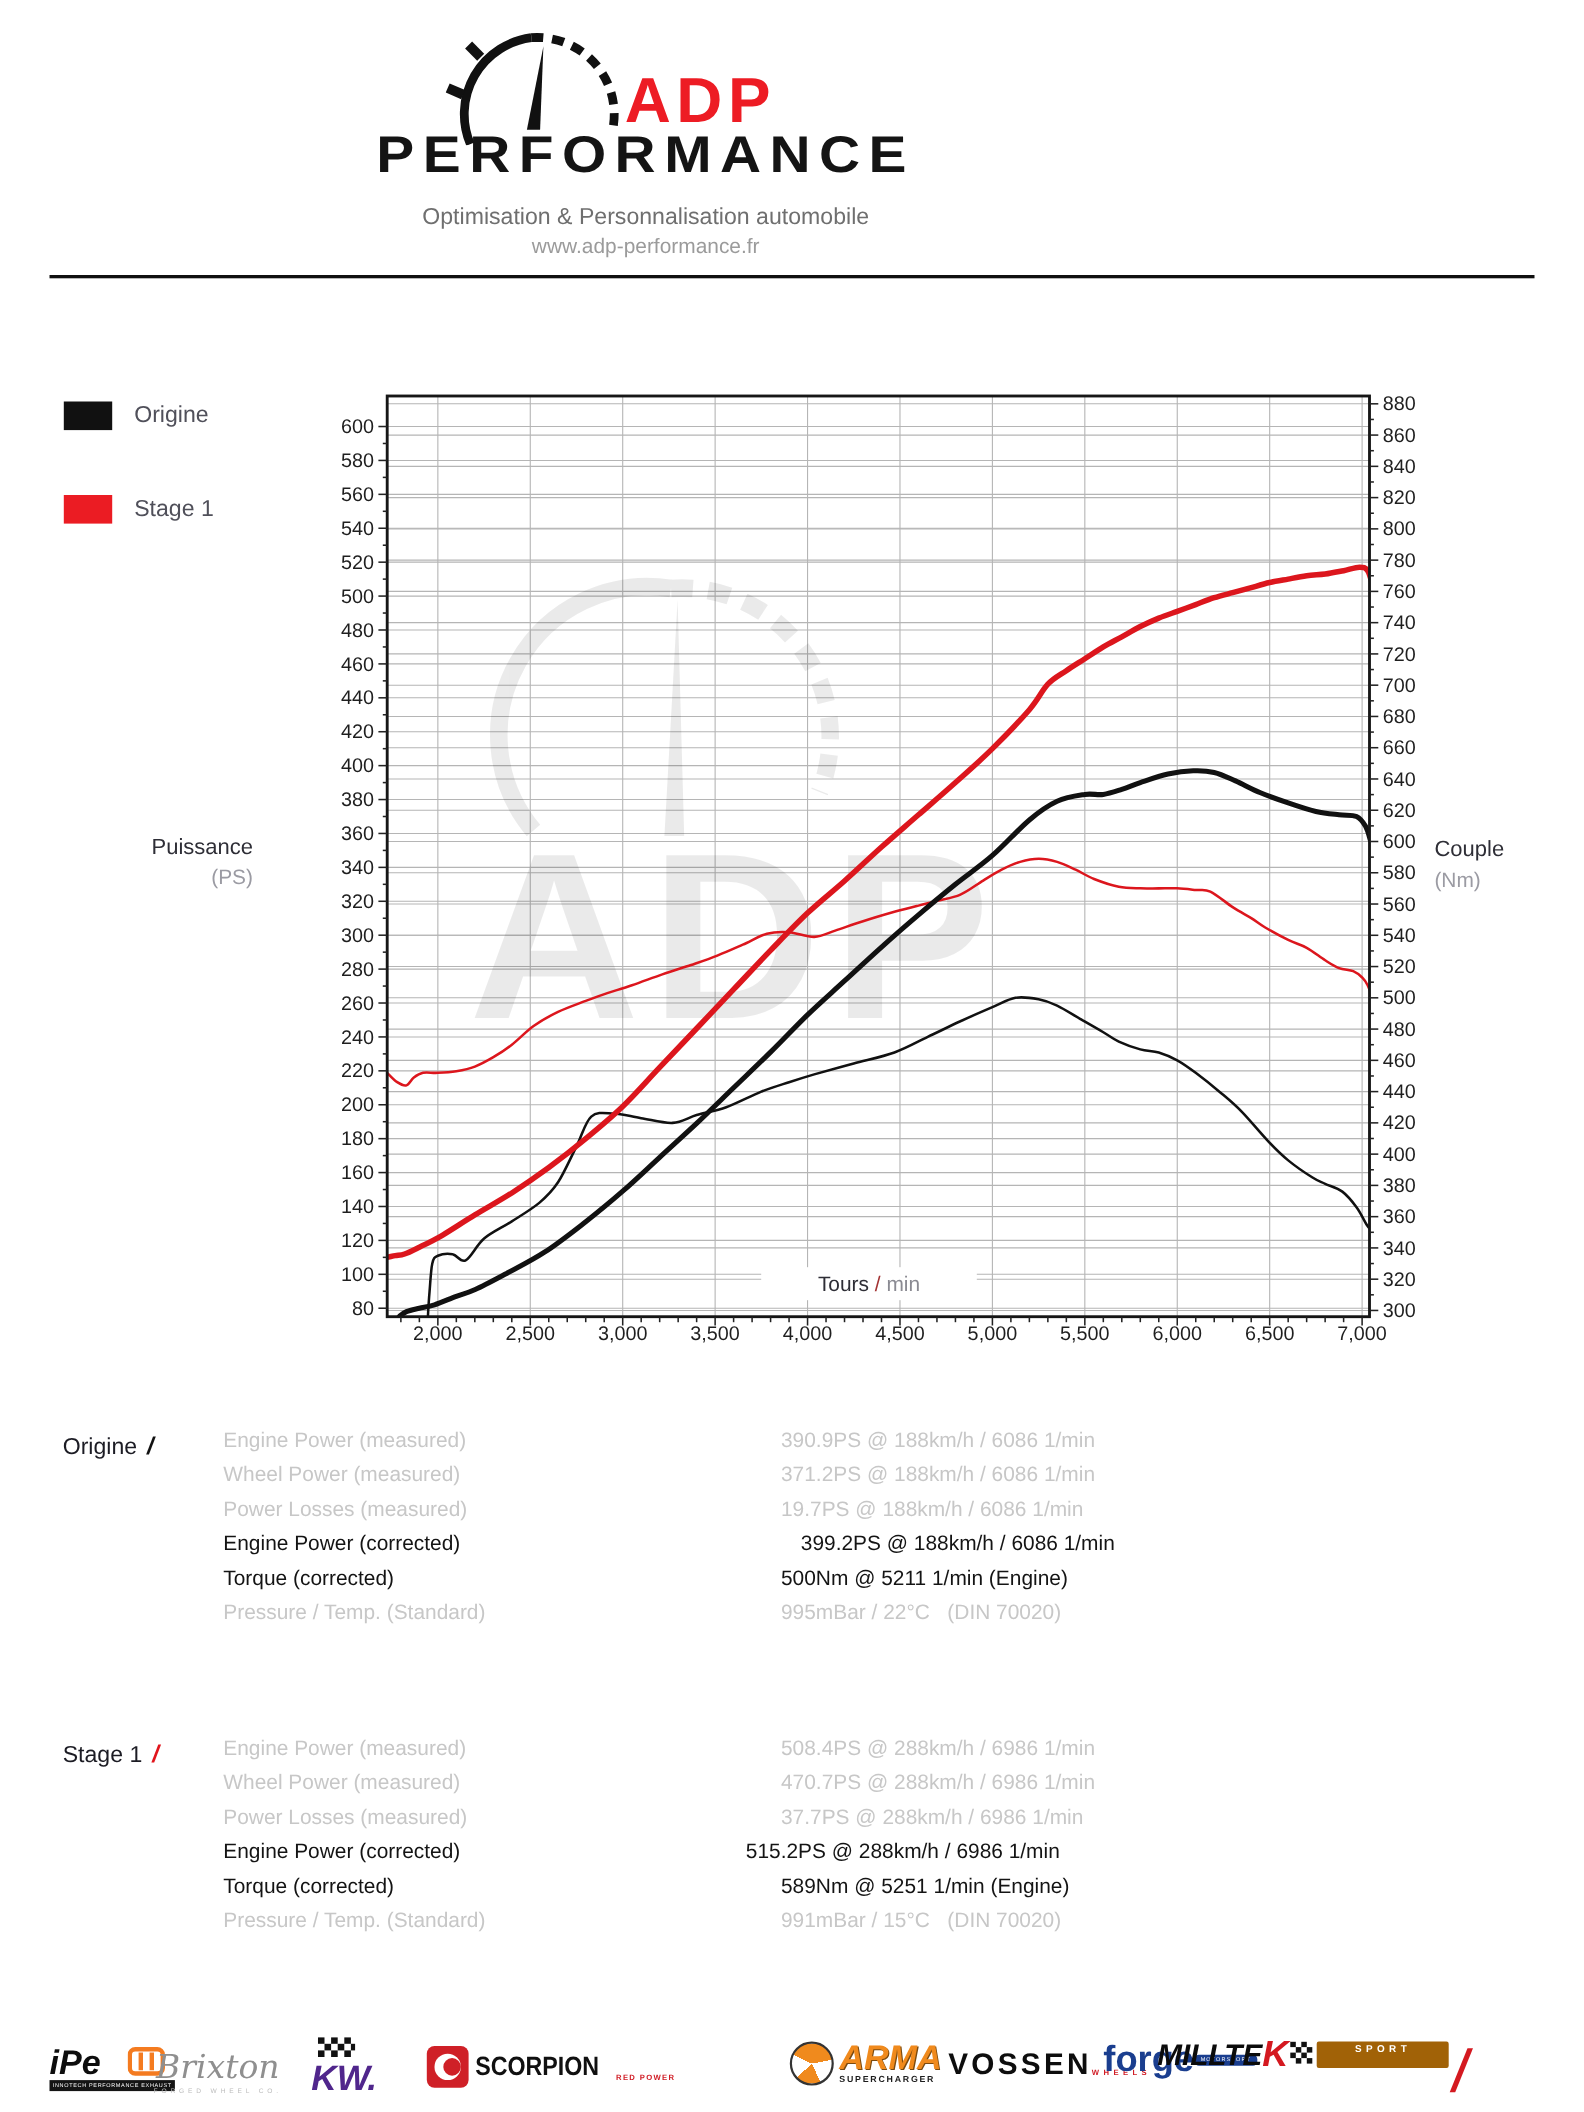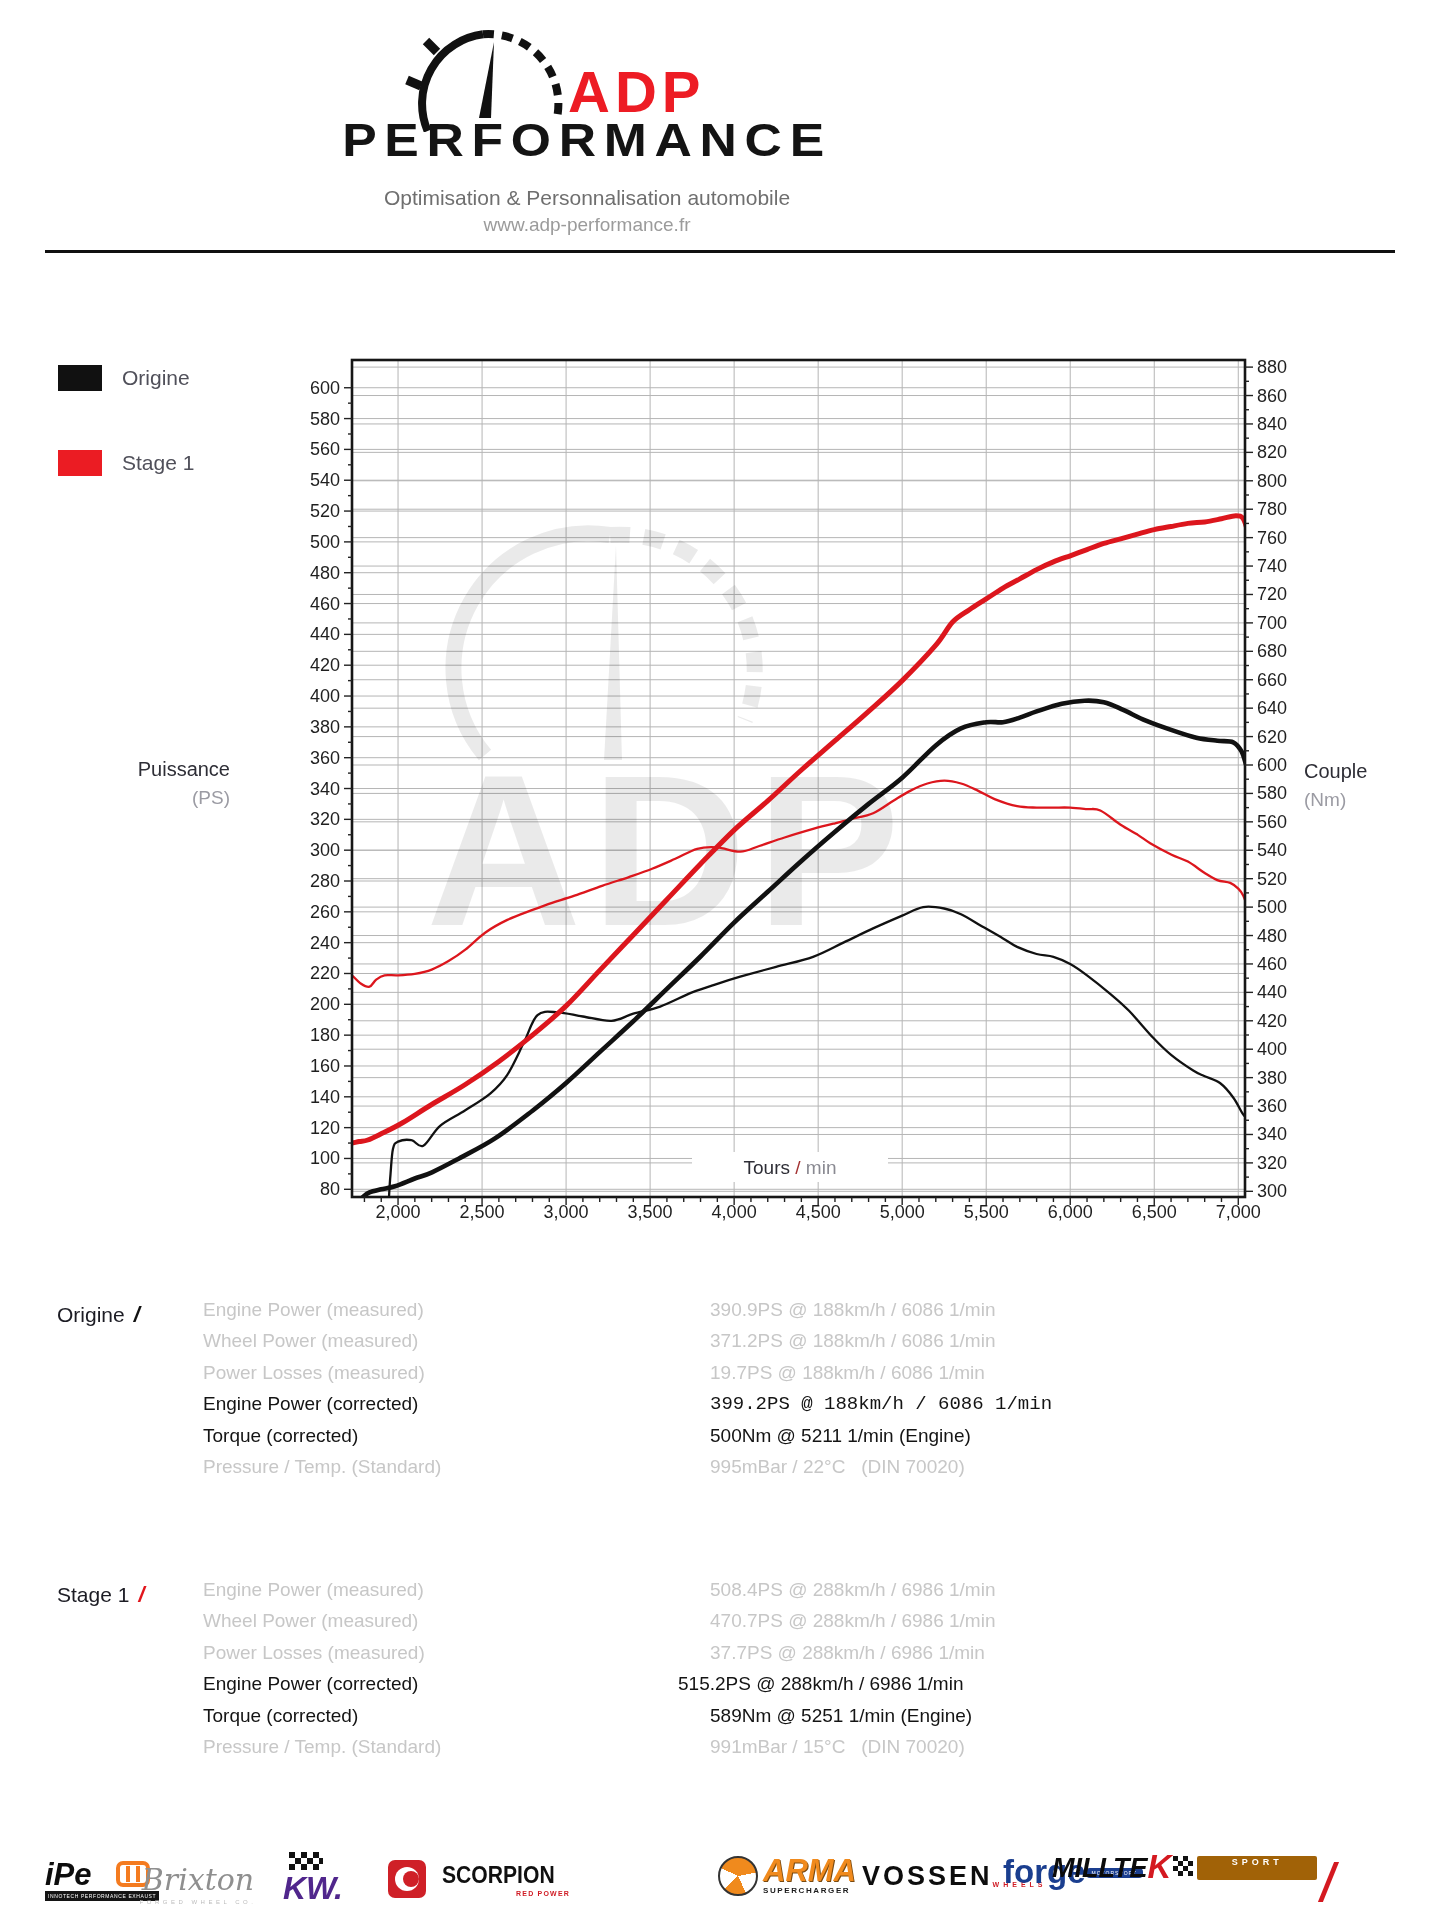--- a/index.html
+++ b/index.html
@@ -45,21 +45,21 @@
   .brix-sub{font-size:6px;letter-spacing:3.5px;color:#bcbcbc;margin-top:2px;}
   .kw{left:283px;top:1852px;}
   .kw-text{font-size:32px;font-weight:900;font-style:italic;color:#50268c;line-height:24px;}
   .scorpion{left:388px;top:1860px;display:flex;align-items:center;}
   .scorp-icon{width:38px;height:38px;background:#cf2027;border-radius:7px;position:relative;
               overflow:hidden;flex:0 0 auto;}
   .scorp-c{position:absolute;left:7px;top:7px;width:24px;height:24px;border-radius:50%;
            background:#fff;}
   .scorp-c:after{content:"";position:absolute;left:8px;top:4px;width:16px;height:16px;
            border-radius:50%;background:#cf2027;}
-  .scorp-txt{margin-left:16px;display:flex;flex-direction:column;align-items:flex-end;}
+  .scorp-txt{margin-left:6px;display:flex;flex-direction:row;align-items:flex-end;}
   .scorp-name{font-size:24px;font-weight:900;color:#101010;transform:scaleX(.88);
               transform-origin:left;letter-spacing:0;}
   .scorp-sub{font-size:7px;font-weight:700;color:#d01b24;letter-spacing:1.2px;margin-top:1px;}
   .arma{left:718px;top:1856px;display:flex;align-items:center;}
   .arma-icon{width:36px;height:36px;border-radius:50%;border:2px solid #333;
              background:conic-gradient(#f08a1d 0 22%,#fff 0 43%,#f08a1d 0 63%,#fff 0 82%,#f08a1d 0);}
   .arma-txt{margin-left:5px;display:flex;flex-direction:column;}
   .arma-name{font-size:31px;font-weight:900;font-style:italic;color:#f08a1d;line-height:26px;
              text-shadow:1px 1px 0 #7a4a10;}
   .arma-sub{font-size:8px;font-weight:800;color:#1c1c1c;letter-spacing:1.6px;margin-top:2px;}
@@ -445,21 +445,21 @@
 
   <section id="results">
       <div class="abs" style="left: 57px; top: 1302px;"><span class="res-title">Origine</span><span class="res-slash" style="color: rgb(17, 17, 17);">/</span></div>
       <div class="res-label row-dim" style="left: 203px; top: 1299px;">Engine Power (measured)</div>
       <div class="res-value row-dim" style="left: 710px; top: 1299px;">390.9PS @ 188km/h / 6086 1/min</div>
       <div class="res-label row-dim" style="left: 203px; top: 1330.4px;">Wheel Power (measured)</div>
       <div class="res-value row-dim" style="left: 710px; top: 1330.4px;">371.2PS @ 188km/h / 6086 1/min</div>
       <div class="res-label row-dim" style="left: 203px; top: 1361.8px;">Power Losses (measured)</div>
       <div class="res-value row-dim" style="left: 710px; top: 1361.8px;">19.7PS @ 188km/h / 6086 1/min</div>
       <div class="res-label row-strong" style="left: 203px; top: 1393.2px;">Engine Power (corrected)</div>
-      <div class="res-value row-strong" style="left: 710px; top: 1393.2px; font-family: Liberation Mono, monospace;">399.2PS @ 188km/h / 6086 1/min</div>
+      <div class="res-value row-strong" style="left: 728px; top: 1393.2px;">399.2PS @ 188km/h / 6086 1/min</div>
       <div class="res-label row-strong" style="left: 203px; top: 1424.6px;">Torque (corrected)</div>
       <div class="res-value row-strong" style="left: 710px; top: 1424.6px;">500Nm @ 5211 1/min (Engine)</div>
       <div class="res-label row-dim" style="left: 203px; top: 1456px;">Pressure / Temp. (Standard)</div>
       <div class="res-value row-dim" style="left: 710px; top: 1456px;">995mBar / 22°C   (DIN 70020)</div>
       <div class="abs" style="left: 57px; top: 1582px;"><span class="res-title">Stage 1</span><span class="res-slash" style="color: rgb(225, 21, 28);">/</span></div>
       <div class="res-label row-dim" style="left: 203px; top: 1579px;">Engine Power (measured)</div>
       <div class="res-value row-dim" style="left: 710px; top: 1579px;">508.4PS @ 288km/h / 6986 1/min</div>
       <div class="res-label row-dim" style="left: 203px; top: 1610.4px;">Wheel Power (measured)</div>
       <div class="res-value row-dim" style="left: 710px; top: 1610.4px;">470.7PS @ 288km/h / 6986 1/min</div>
       <div class="res-label row-dim" style="left: 203px; top: 1641.8px;">Power Losses (measured)</div>

